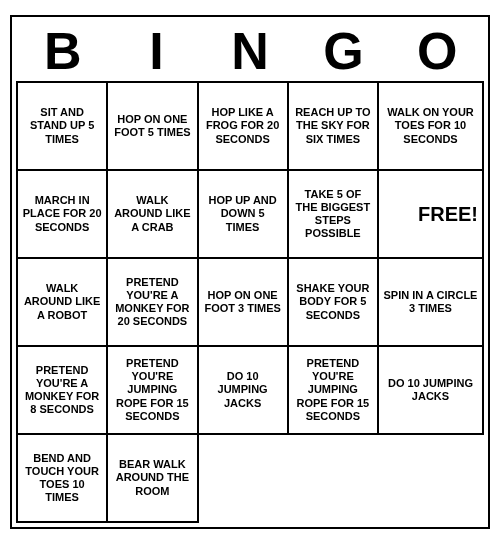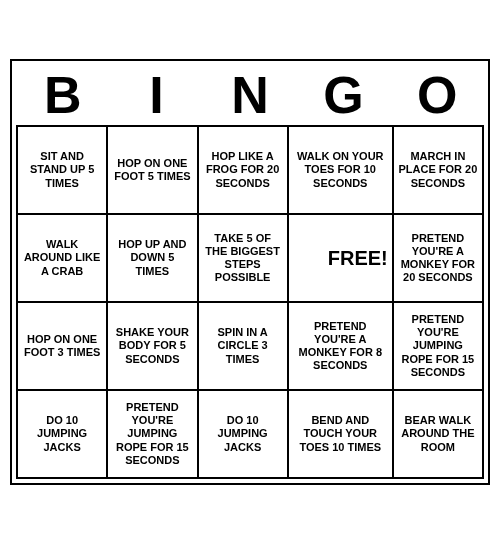--- a/index.html
+++ b/index.html
@@ -65,26 +65,28 @@
   <div class="bingo-header-letter">B</div>
       <div class="bingo-header-letter">I</div>
       <div class="bingo-header-letter">N</div>
       <div class="bingo-header-letter">G</div>
       <div class="bingo-header-letter">O</div>
     </div>
   <div class="bingo-grid">
   <div class="bingo-cell">SIT AND STAND UP 5 TIMES</div>
       <div class="bingo-cell">HOP ON ONE FOOT 5 TIMES</div>
       <div class="bingo-cell">HOP LIKE A FROG FOR 20 SECONDS</div>
+      <div class="bingo-cell">REACH UP TO THE SKY FOR SIX TIMES</div>
       <div class="bingo-cell">WALK ON YOUR TOES FOR 10 SECONDS</div>
       <div class="bingo-cell">MARCH IN PLACE FOR 20 SECONDS</div>
       <div class="bingo-cell">WALK AROUND LIKE A CRAB</div>
       <div class="bingo-cell">HOP UP AND DOWN 5 TIMES</div>
       <div class="bingo-cell">TAKE 5 OF THE BIGGEST STEPS POSSIBLE</div>
       <div class="bingo-cell free">FREE!</div>
+      <div class="bingo-cell">WALK AROUND LIKE A ROBOT</div>
       <div class="bingo-cell">PRETEND YOU'RE A MONKEY FOR 20 SECONDS</div>
       <div class="bingo-cell">HOP ON ONE FOOT 3 TIMES</div>
       <div class="bingo-cell">SHAKE YOUR BODY for 5 SECONDS</div>
       <div class="bingo-cell">SPIN IN A CIRCLE 3 TIMES</div>
       <div class="bingo-cell">PRETEND YOU'RE A MONKEY FOR 8 SECONDS</div>
       <div class="bingo-cell">PRETEND YOU'RE JUMPING ROPE FOR 15 SECONDS</div>
       <div class="bingo-cell">DO 10 JUMPING JACKS</div>
       <div class="bingo-cell">PRETEND YOU'RE JUMPING ROPE FOR 15 SECONDS</div>
       <div class="bingo-cell">DO 10 JUMPING JACKS</div>
       <div class="bingo-cell">BEND AND TOUCH YOUR TOES 10 TIMES</div>

